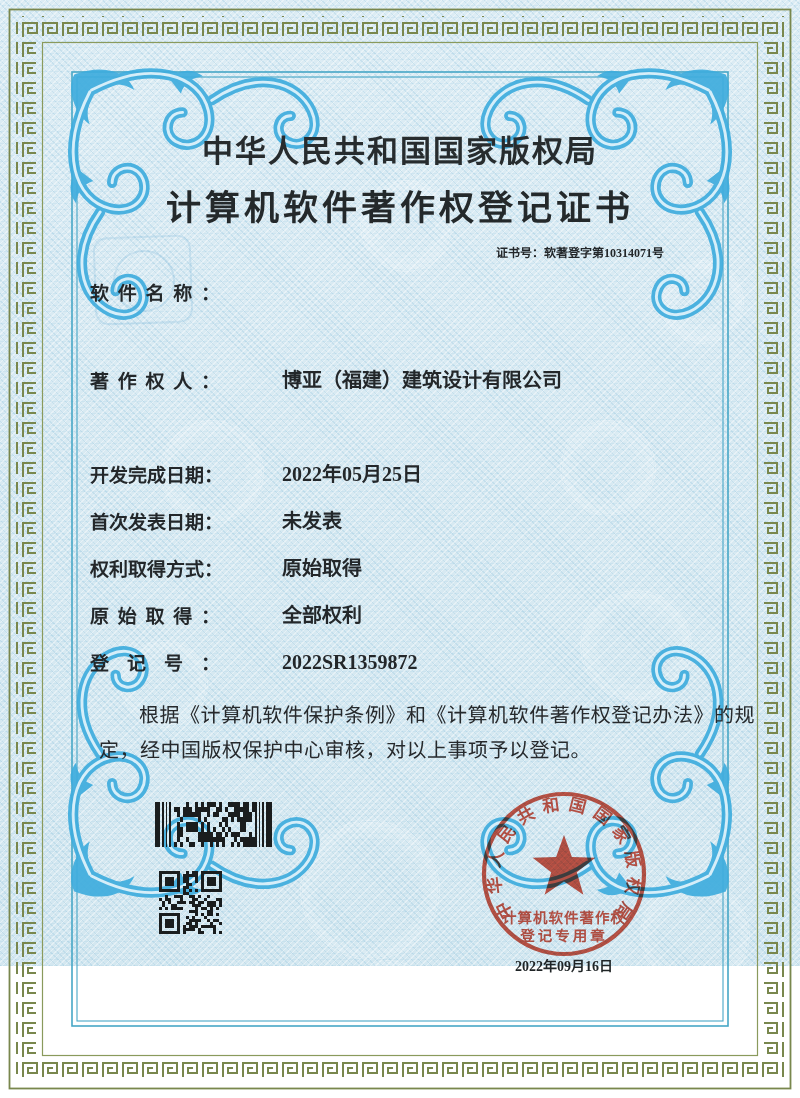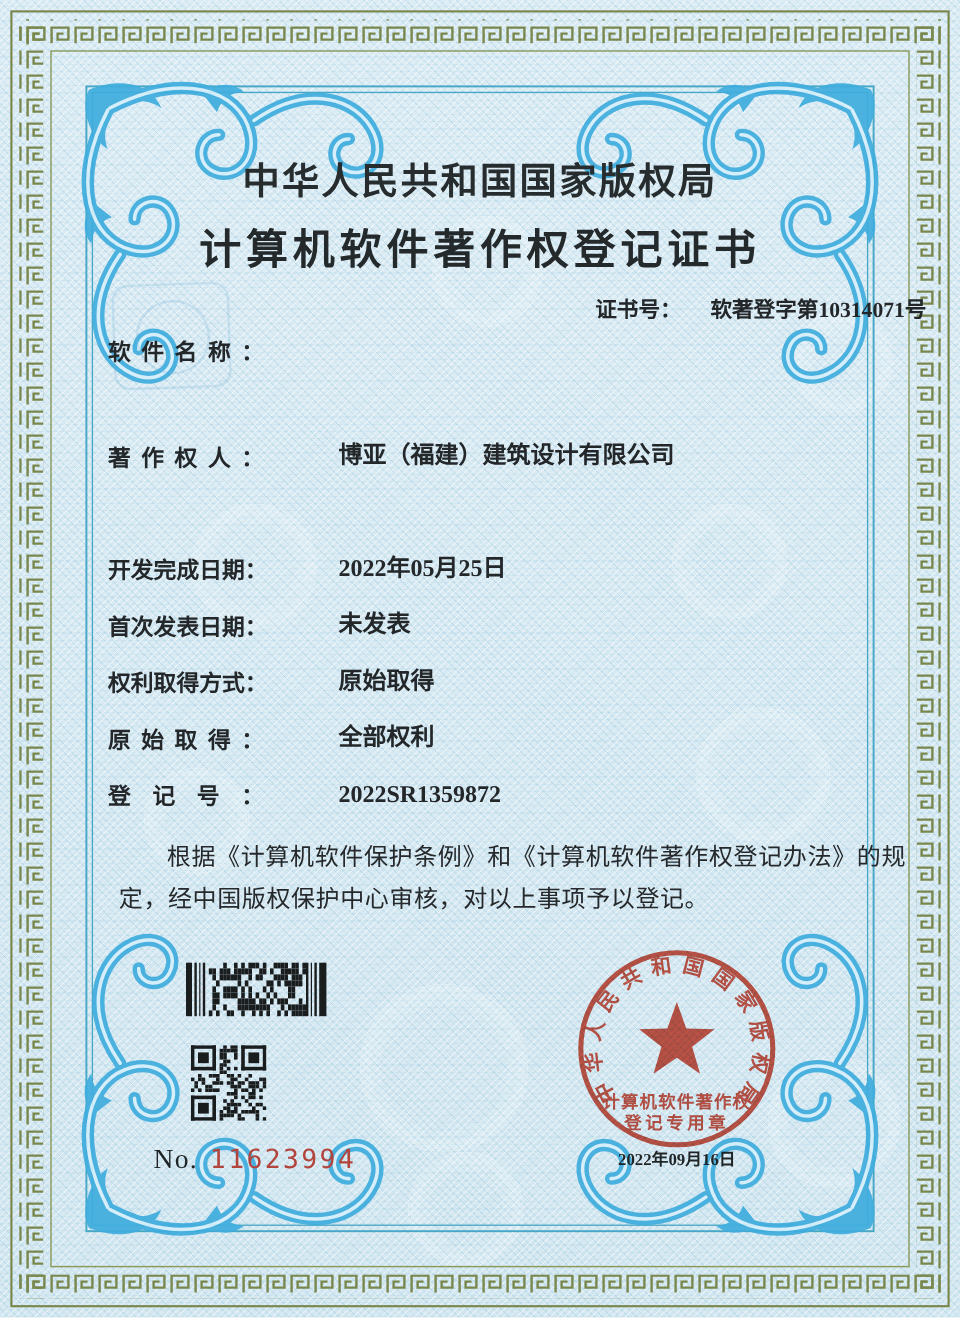--- a/index.html
+++ b/index.html
@@ -3,21 +3,21 @@
 <meta charset="utf-8">
 <style>
   * { margin:0; padding:0; box-sizing:border-box; }
   html,body { width:800px; height:1098px; }
   body{
     font-family:"Liberation Serif","DejaVu Serif",serif;
     color:#24282a;
     overflow:hidden;
   }
   .cert{
-    position:relative; width:800px; height:1098px;
+    position:relative; width:800px; height:966px;
     background:
       repeating-linear-gradient(135deg, rgba(255,255,255,.40) 0 1px, rgba(255,255,255,0) 1px 4px),
       repeating-linear-gradient(45deg, rgba(125,185,215,.22) 0 1px, rgba(125,185,215,0) 1px 5px),
       repeating-linear-gradient(0deg, rgba(150,200,225,.18) 0 1px, rgba(150,200,225,0) 1px 6px),
       linear-gradient(#dcecf4,#d3e7f0);
   }
   .layer{ position:absolute; inset:0; }
   svg{ display:block; }
 
   
@@ -48,22 +48,22 @@
   
   .authority{
     position:absolute; left:0; right:0; top:126px; text-align:center;
     font-size:31px; font-weight:700; letter-spacing:2px; color:#272c2e;
   }
   .main-title{
     position:absolute; left:0; right:0; top:179px; text-align:center;
     font-size:35px; font-weight:700; letter-spacing:4px; color:#24292b;
   }
   .cert-no{
-    position:absolute; left:496px; top:243px; display:flex; gap:24px;
-    font-size:18px; font-weight:700; color:#23272a; white-space:nowrap;justify-content:space-between;
+    position:absolute; left:496px; top:243px; display:flex; gap:0;
+    font-size:12px; font-weight:700; color:#23272a; white-space:nowrap;justify-content:space-between;
   }
   .frow{ position:absolute; left:90px; display:flex; align-items:flex-start;gap:48px; }
   .frow .lab{
     display:inline-block; width:130px; font-size:19px; font-weight:700;
     white-space:nowrap; text-align:justify; text-align-last:justify;
     text-justify:inter-character; color:#23272a;
   }
   .frow .val{ margin-left:14px; font-size:20px; font-weight:700; color:#23272a; line-height:28px; }
   .val-lines div{ line-height:28px; }
   .statement{
@@ -468,24 +468,20 @@
         <rect x="57" y="42" width="3" height="3" fill="#1a1d1e"></rect>
         <rect x="57" y="48" width="3" height="3" fill="#1a1d1e"></rect>
         <rect x="60" y="27" width="3" height="3" fill="#1a1d1e"></rect>
         <rect x="60" y="30" width="3" height="3" fill="#1a1d1e"></rect>
         <rect x="60" y="33" width="3" height="3" fill="#1a1d1e"></rect>
         <rect x="60" y="51" width="3" height="3" fill="#1a1d1e"></rect>
         <rect x="60" y="60" width="3" height="3" fill="#1a1d1e"></rect>
       </svg>
   </div>
 
-  <div class="serial">
-    <span class="no">No.</span>
-    <span class="num">11623994</span>
-  </div>
 
   <svg class="seal" viewBox="0 0 172 172">
     <circle cx="86" cy="86" r="80" fill="none" stroke="#cf4433" stroke-width="4.2"></circle>
     <path id="sealArc" d="M 36.9 127.4 A 64 64 0 1 1 135.1 127.4" fill="none"></path>
     <text font-size="17" fill="#cf4433" font-weight="700" letter-spacing="7.6">
       <textPath href="#sealArc" startOffset="1">中华人民共和国国家版权局</textPath>
     </text>
     <polygon fill="#cf4433" points="86,47 93.9,69.1 117.4,69.8 98.8,84.2 105.4,106.7 86,93.5 66.6,106.7 73.2,84.2 54.6,69.8 78.1,69.1"></polygon>
     <text x="86" y="135" text-anchor="middle" font-size="14.5" font-weight="700" fill="#cf4433" letter-spacing="1">计算机软件著作权</text>
     <text x="86" y="153" text-anchor="middle" font-size="14.5" font-weight="700" fill="#cf4433" letter-spacing="3">登记专用章</text>

